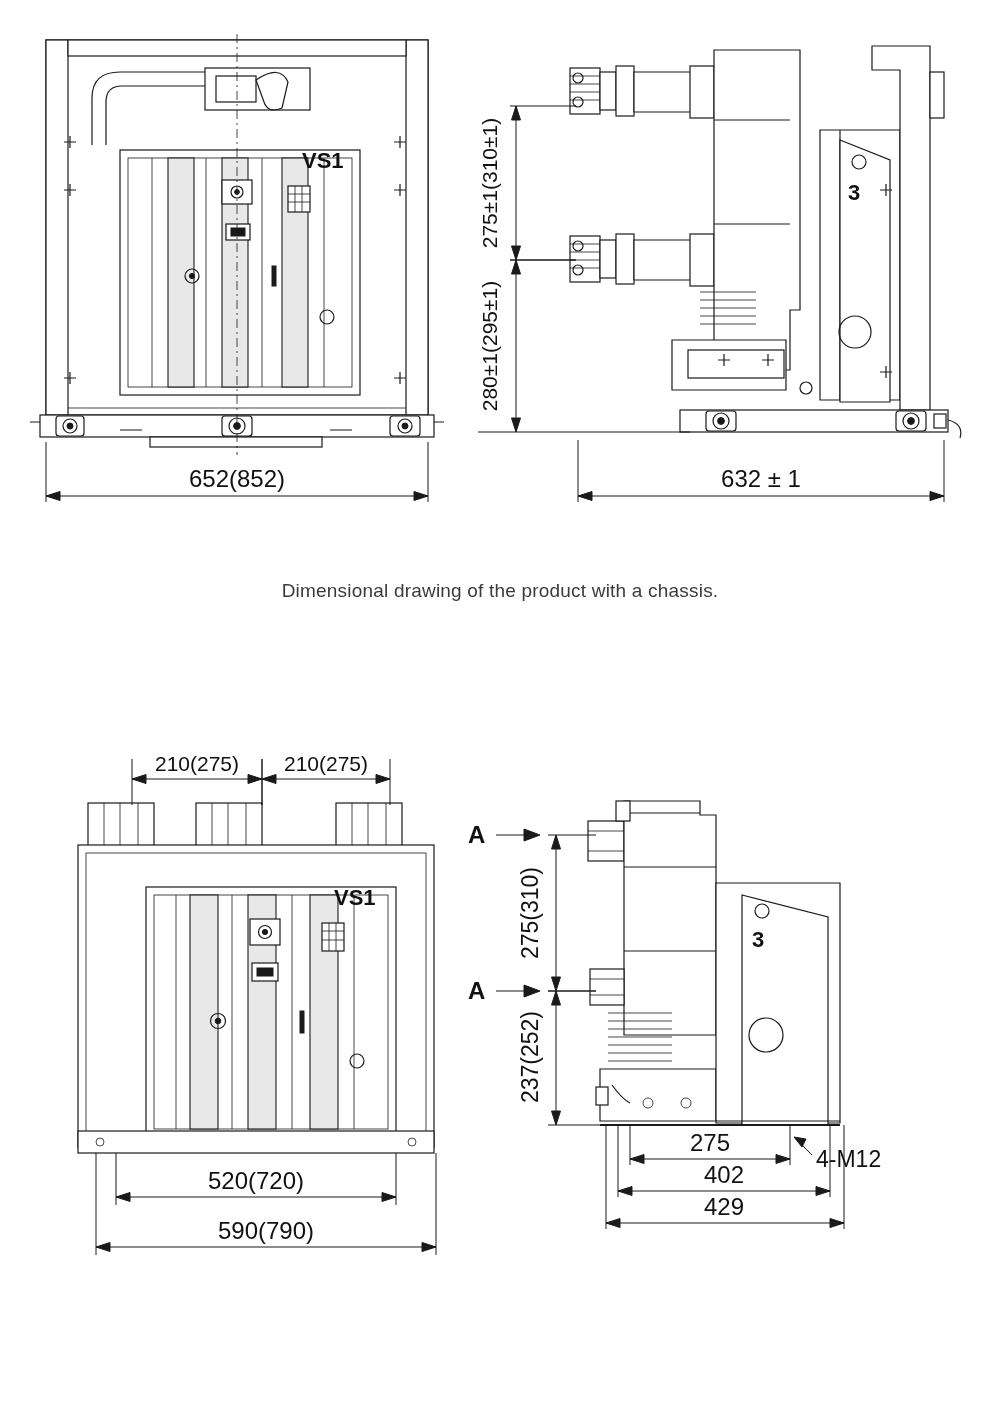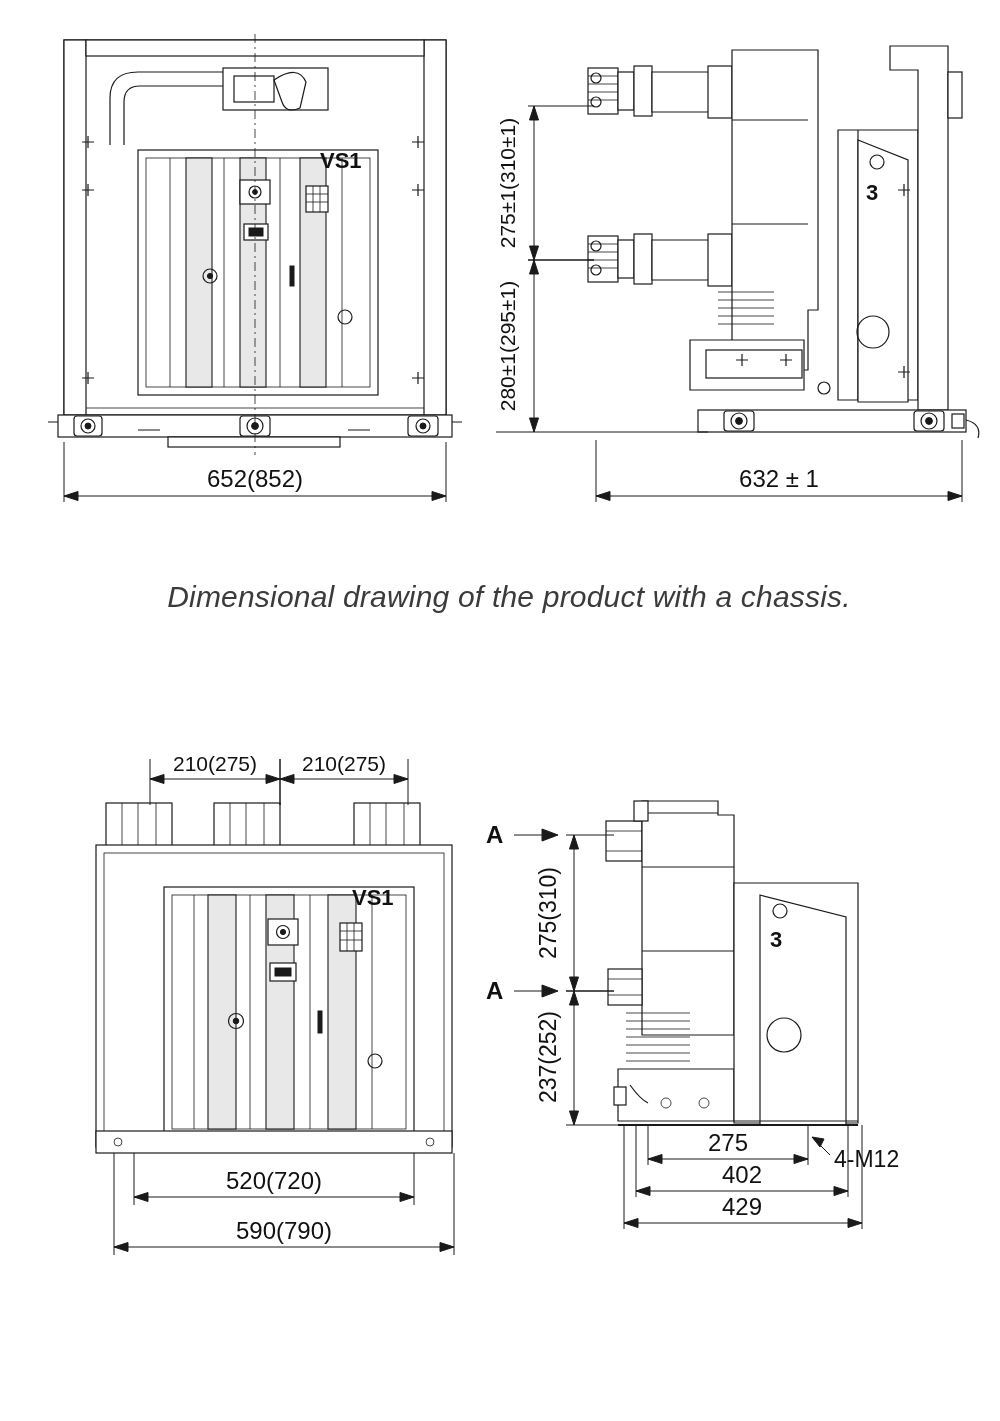--- a/index.html
+++ b/index.html
@@ -1,18 +1,18 @@
 <!DOCTYPE html>
 <html><head>
 <meta charset="utf-8">
 <style>
   html,body{margin:0;padding:0;background:#ffffff;}
   body{width:1000px;height:1421px;position:relative;font-family:"Liberation Sans",sans-serif;color:#1a1a1a;overflow:hidden;}
-  .sheet{position:absolute;inset:0;margin-left:18px;}
-  .caption{position:absolute;width:100%;text-align:center;font-size:30px;color:#3b3b3b;letter-spacing:.2px;font-style:italic;}
+  .sheet{position:absolute;inset:0;}
+  .caption{position:absolute;width:100%;text-align:center;font-size:19px;color:#3b3b3b;letter-spacing:.2px;}
   .cap1{top:580px;}
   .cap2{top:1320px;}
   svg{display:block;}
   .ln{stroke:#1a1a1a;fill:none;stroke-width:1.2;}
   .ln-thin{stroke:#1a1a1a;fill:none;stroke-width:0.8;}
   .ln-thick{stroke:#1a1a1a;fill:none;stroke-width:2;}
   .fillw{fill:#ffffff;stroke:#1a1a1a;stroke-width:1.2;}
   .fillg{fill:#e8e8e8;stroke:#1a1a1a;stroke-width:1.1;}
   .fillk{fill:#1a1a1a;stroke:#1a1a1a;stroke-width:1;}
   .dash{stroke:#1a1a1a;fill:none;stroke-width:0.8;stroke-dasharray:9 4 2 4;}

